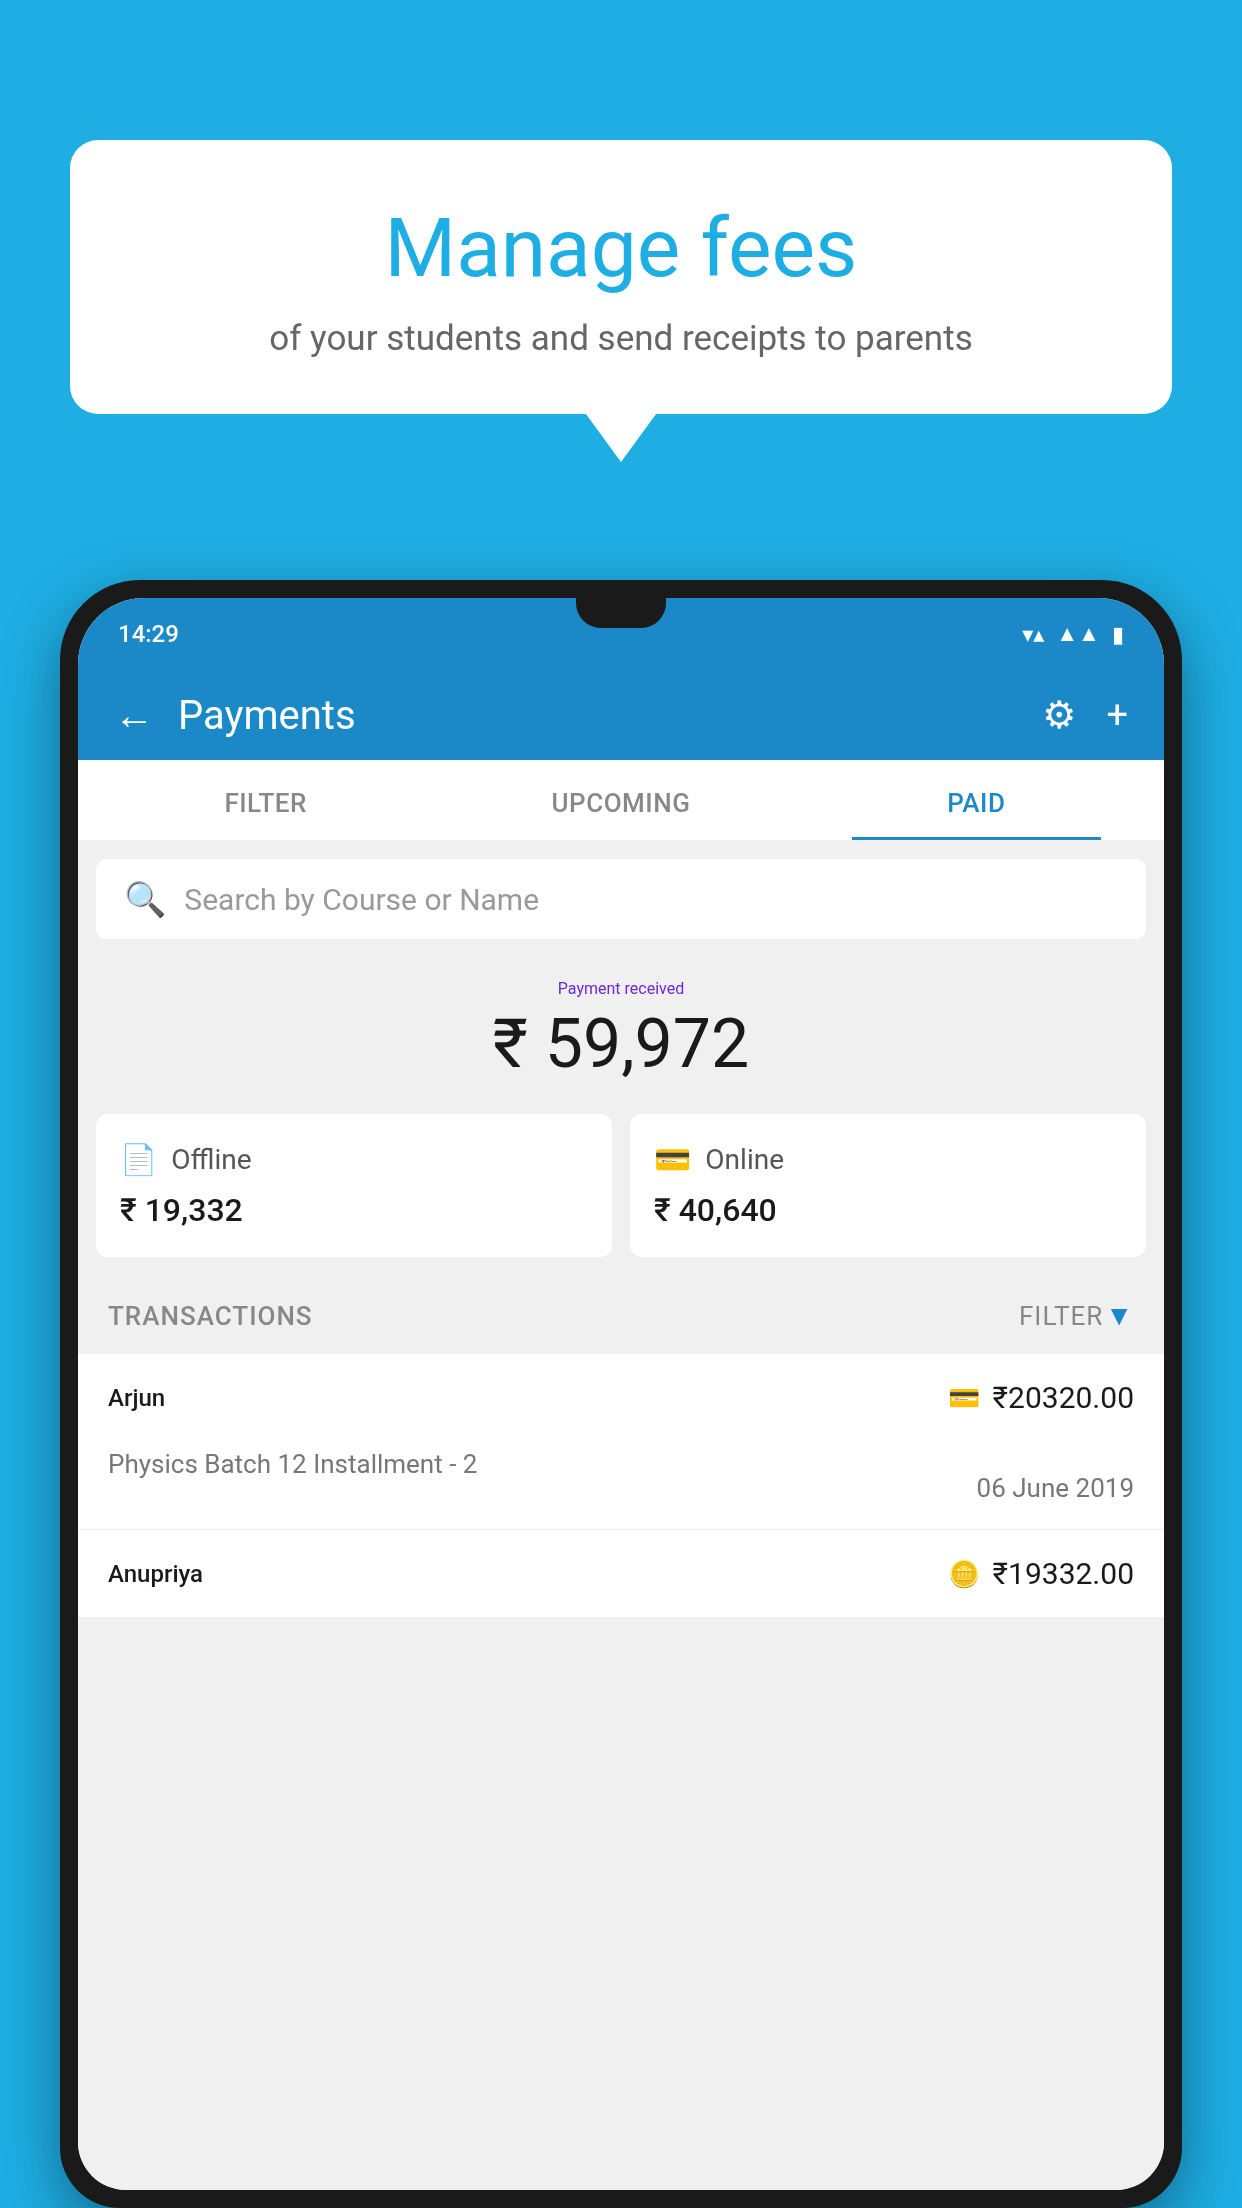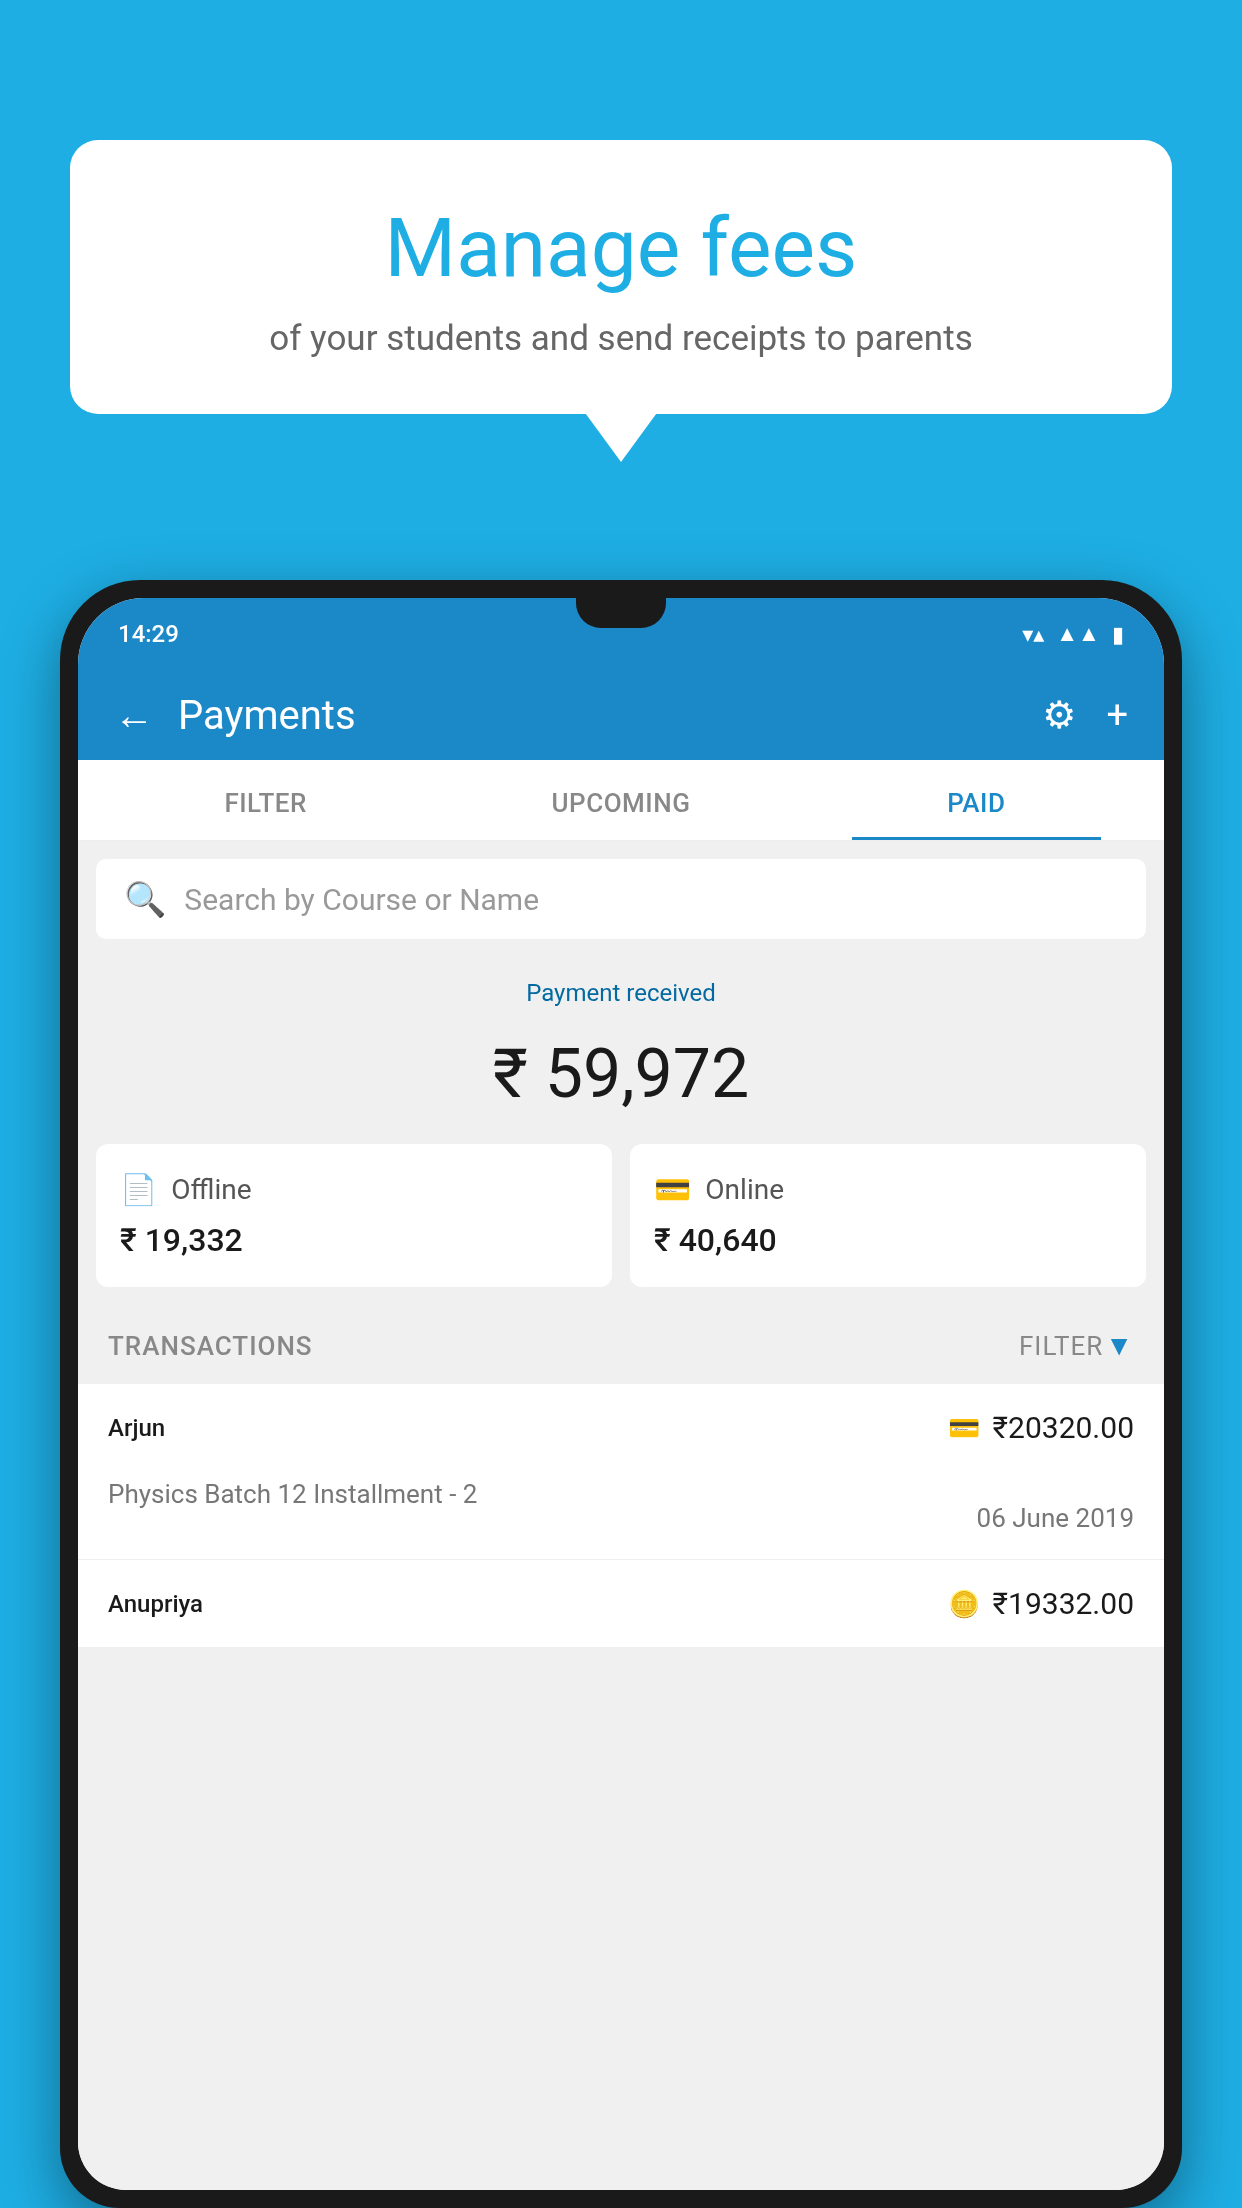--- a/index.html
+++ b/index.html
@@ -194,23 +194,23 @@
       font-size: 30px;
     }
 
     
     .payment-section {
       background: #f0f0f0;
       padding: 40px 20px 30px;
       text-align: center;
     }
     .payment-label {
-      color: #0369a1;
-      font-size: 24px;
-      margin-bottom: 27px;
+      color: #6d28d9;
+      font-size: 16px;
+      margin-bottom: 6px;
     }
     .payment-amount {
       color: #1a1a1a;
       font-size: 68px;
       font-weight: 400;
     }
 
     
     .cards-row {
       display: flex;

